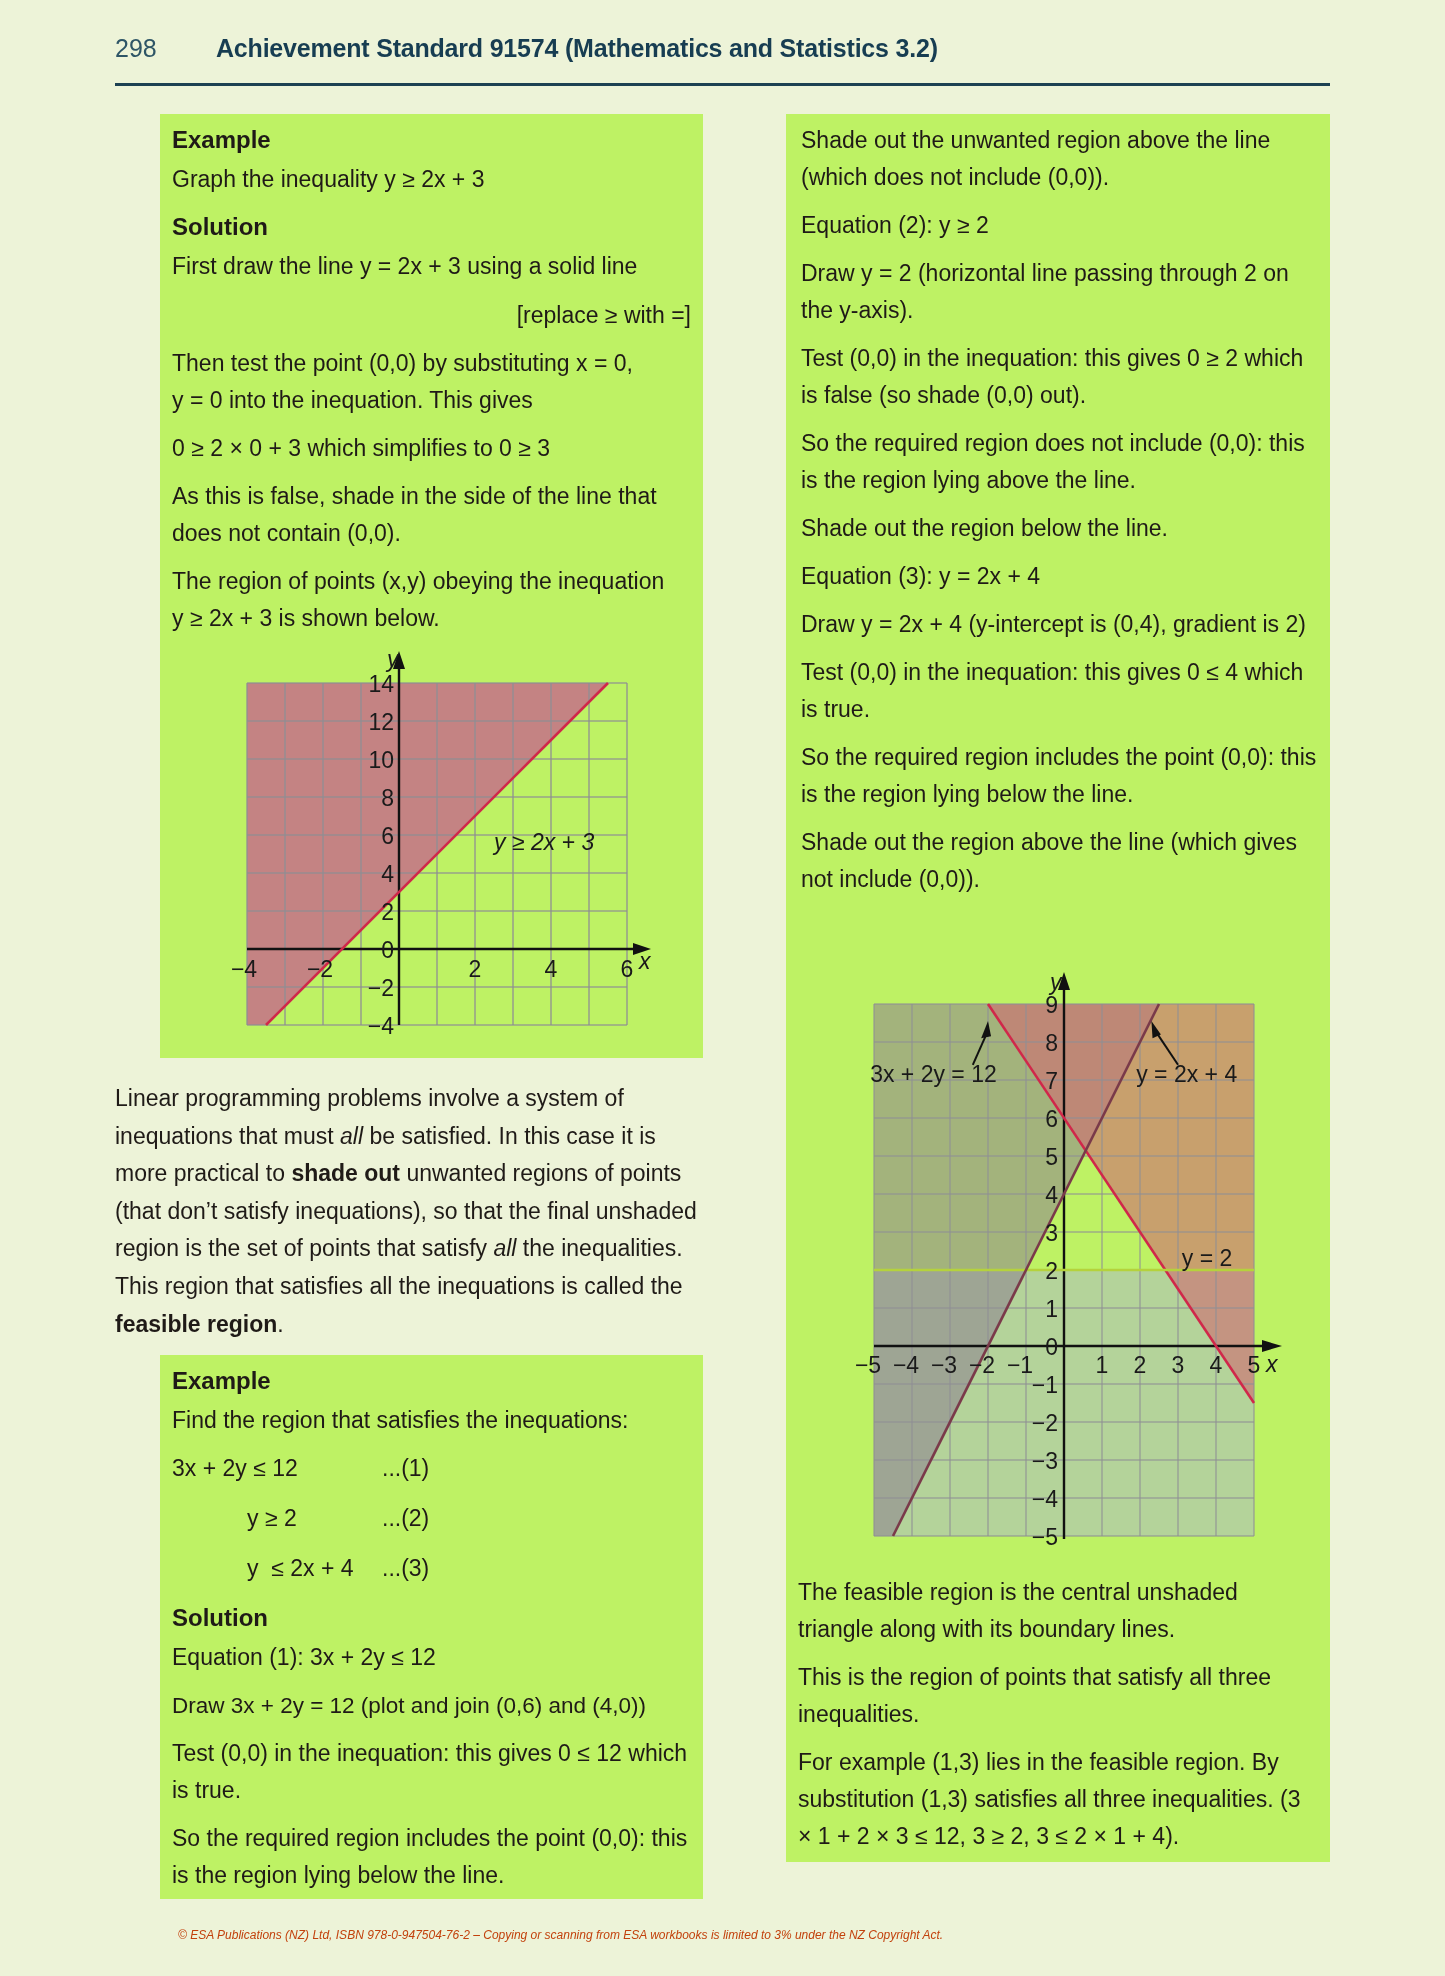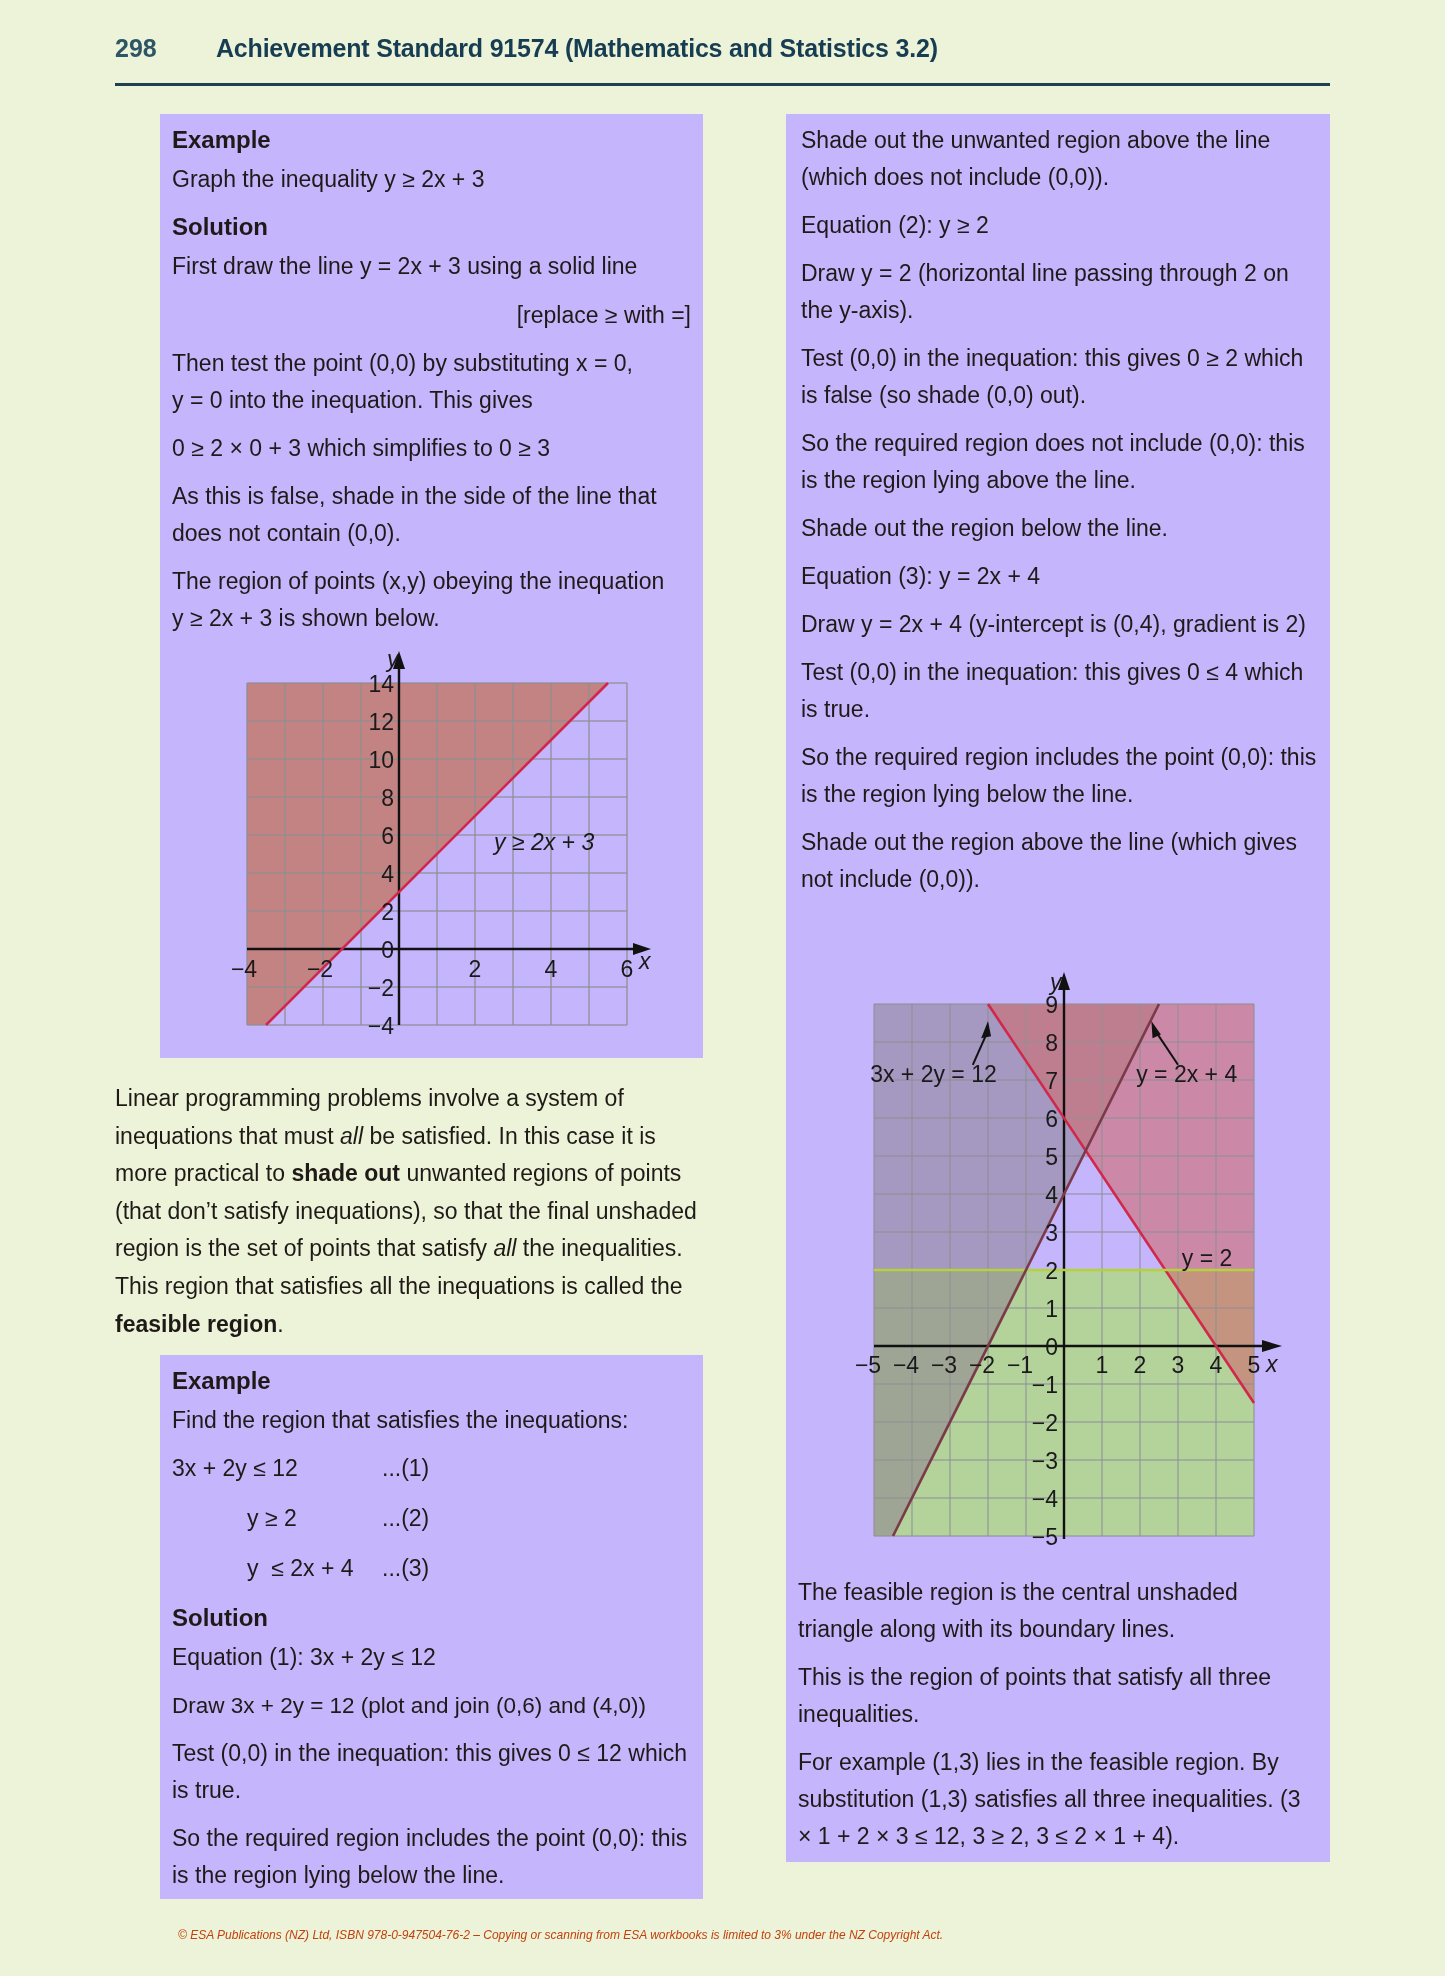--- a/index.html
+++ b/index.html
@@ -2,24 +2,24 @@
 <html><head>
 <meta charset="utf-8">
 <style>
   html, body { margin:0; padding:0; }
   body {
     width:1445px; height:1976px; position:relative; overflow:hidden;
     background:#edf3d8;
     font-family:"Liberation Sans", sans-serif;
     color:#1f1a17;
   }
-  .hdr-num { position:absolute; left:115px; top:34px; font-size:25px; font-weight:bold; color:#2e5566; }
+  .hdr-num { position:absolute; left:115px; top:34px; font-size:25px; font-weight:normal; color:#2e5566; }
   .hdr-title { position:absolute; left:216px; top:34px; font-size:25px; font-weight:bold; color:#173d52; letter-spacing:-0.2px; }
   .hdr-rule { position:absolute; left:115px; top:83px; width:1215px; height:3px; background:#1d4152; }
-  .box { position:absolute; background:#c4b5fd; box-sizing:border-box; padding:8px 12px 0 12px; }
+  .box { position:absolute; background:#bef264; box-sizing:border-box; padding:8px 12px 0 12px; }
   .box1 { left:160px; top:114px; width:543px; height:944px; }
   .box2 { left:160px; top:1355px; width:543px; height:544px; }
   .box3 { left:786px; top:114px; width:544px; height:1748px;padding-left:15px; }
   .p { font-size:23px; line-height:37px; margin:0 0 11px 0; }
   .h { font-size:24px; font-weight:bold; line-height:35px; margin:0 0 4px 0; }
   .right { text-align:right;margin-top:12px; }
   i { font-style:italic; }
   .para { position:absolute; left:115px; top:1080px; width:590px; font-size:23px; line-height:37.6px; }
   .ineq-row { font-size:23px; line-height:37px; margin-bottom:13px; position:relative; height:37px; }
   .ineq-row span { position:absolute; top:0; }

